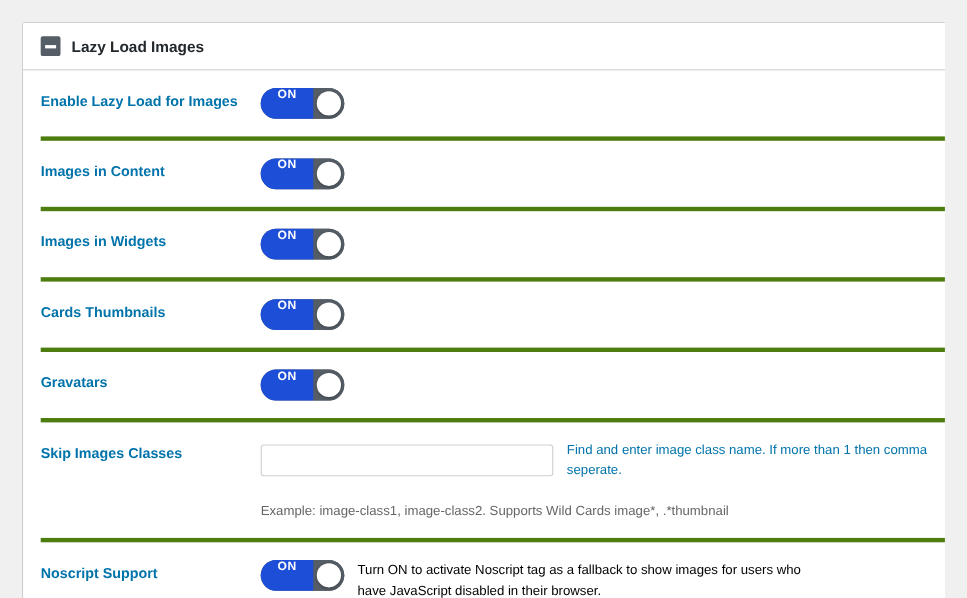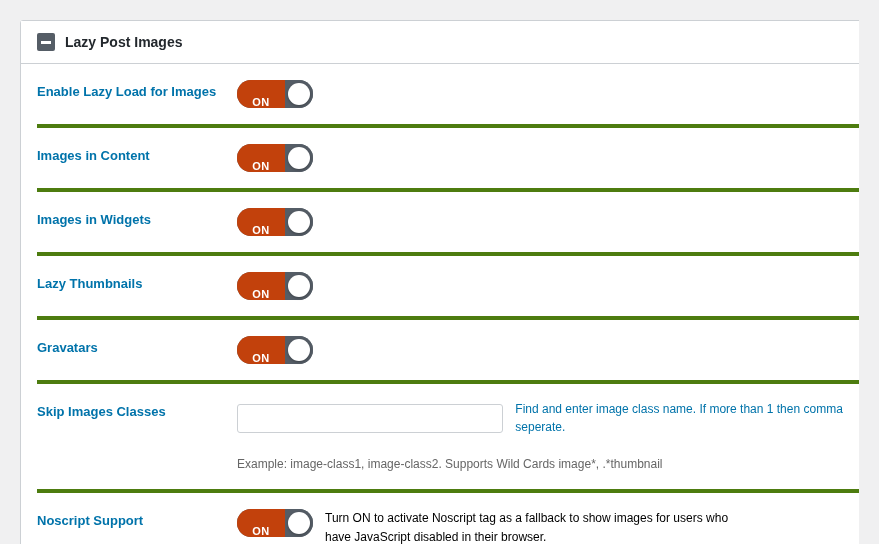--- a/index.html
+++ b/index.html
@@ -85,24 +85,24 @@
       border-radius: 14px;
       background: #555d66;
       flex-shrink: 0;
     }
     .toggle-switch.on {
       background: #555d66;
     }
     .toggle-on-part {
       width: 48px;
       height: 28px;
-      background: #c2410c;
+      background: #1d4ed8;
       border-radius: 14px 0 0 14px;
       display: flex;
-      align-items: flex-end;
+      align-items: flex-start;
       justify-content: center;
     }
     .toggle-on-text {
       color: #fff;
       font-size: 11px;
       font-weight: 700;
       letter-spacing: 0.5px;
     }
     .toggle-off-part {
       width: 28px;
@@ -173,21 +173,21 @@
       overflow: hidden;
     }
   </style>
 </head>
 <body>
 
 <div class="panel-wrapper">
   <div class="panel">
     <div class="panel-header">
       <div class="panel-header-icon"></div>
-      <span class="panel-title">Lazy Post Images</span>
+      <span class="panel-title">Lazy Load Images</span>
     </div>
     <div class="panel-body">
 
       <div class="setting-row">
         <div class="setting-label">Enable Lazy Load for Images</div>
         <div class="setting-control">
           <div class="toggle-switch on">
             <div class="toggle-on-part">
               <span class="toggle-on-text">ON</span>
             </div>
@@ -220,21 +220,21 @@
               <span class="toggle-on-text">ON</span>
             </div>
             <div class="toggle-off-part">
               <div class="toggle-knob"></div>
             </div>
           </div>
         </div>
       </div>
 
       <div class="setting-row">
-        <div class="setting-label">Lazy Thumbnails</div>
+        <div class="setting-label">Cards Thumbnails</div>
         <div class="setting-control">
           <div class="toggle-switch on">
             <div class="toggle-on-part">
               <span class="toggle-on-text">ON</span>
             </div>
             <div class="toggle-off-part">
               <div class="toggle-knob"></div>
             </div>
           </div>
         </div>

